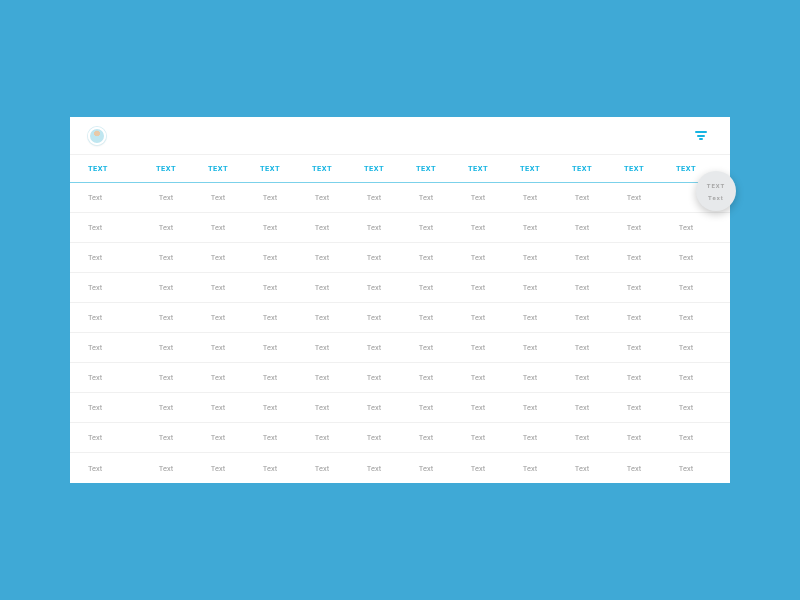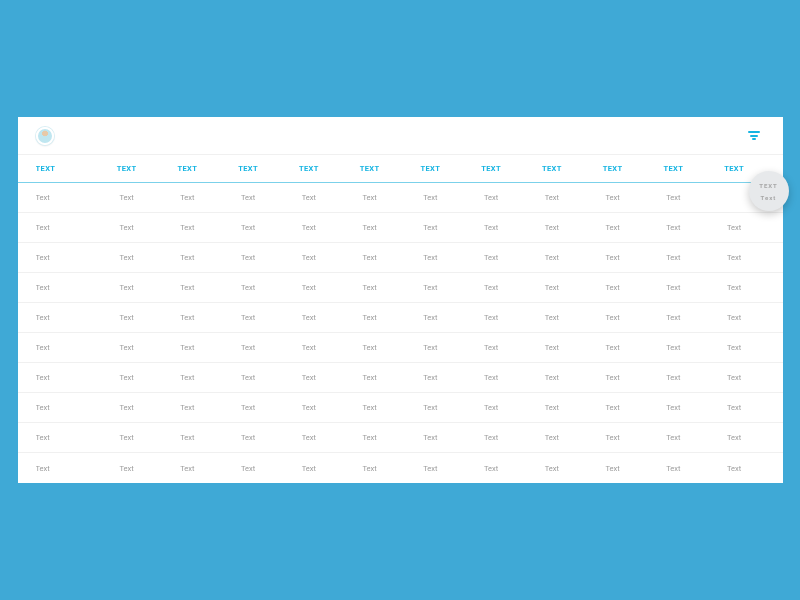--- a/index.html
+++ b/index.html
@@ -5,21 +5,21 @@
   * { box-sizing: border-box; margin: 0; padding: 0; }
   html, body { width: 800px; height: 600px; }
   body {
     background: #3fa9d6;
     font-family: -apple-system, "Segoe UI", Roboto, Arial, sans-serif;
     display: flex;
     align-items: center;
     justify-content: center;
   }
   .card {
-    width: 765px;
+    width: 660px;
     background: #ffffff;
     position: relative;
   }
   .topbar {
     height: 38px;
     display: flex;
     align-items: center;
     justify-content: space-between;
     padding: 0 22px 0 18px;
     border-bottom: 1px solid #f0f0f0;

